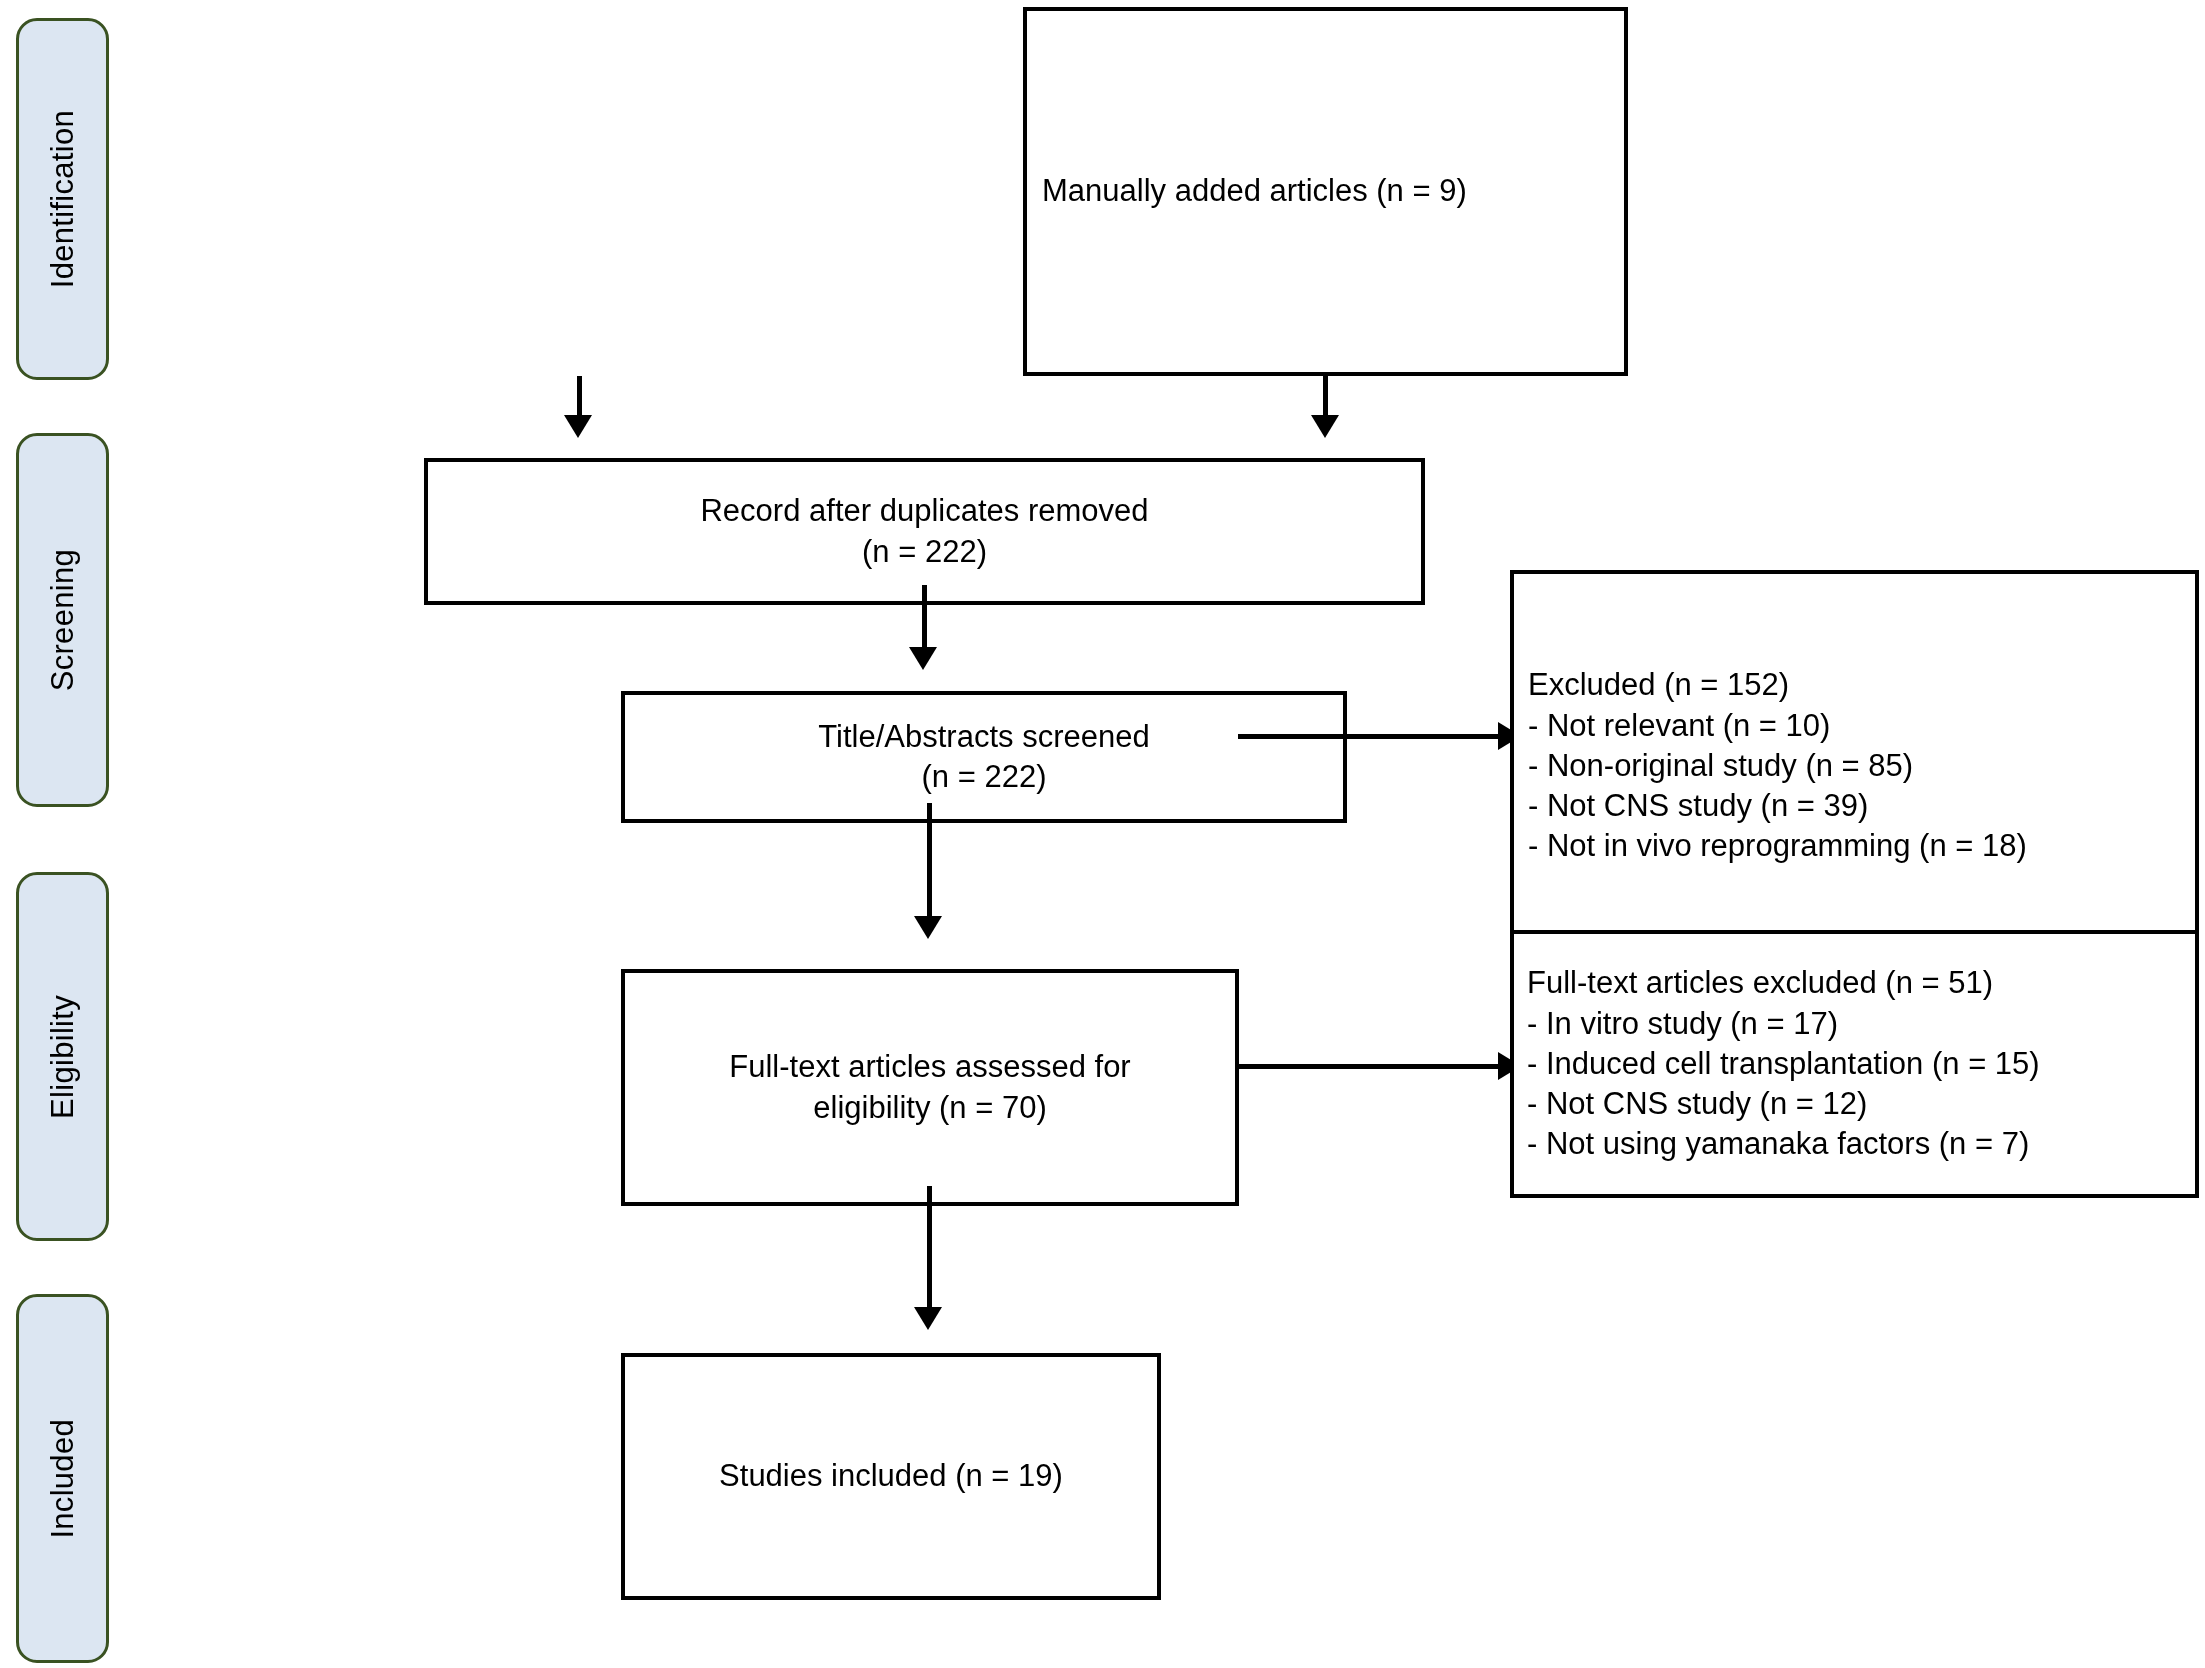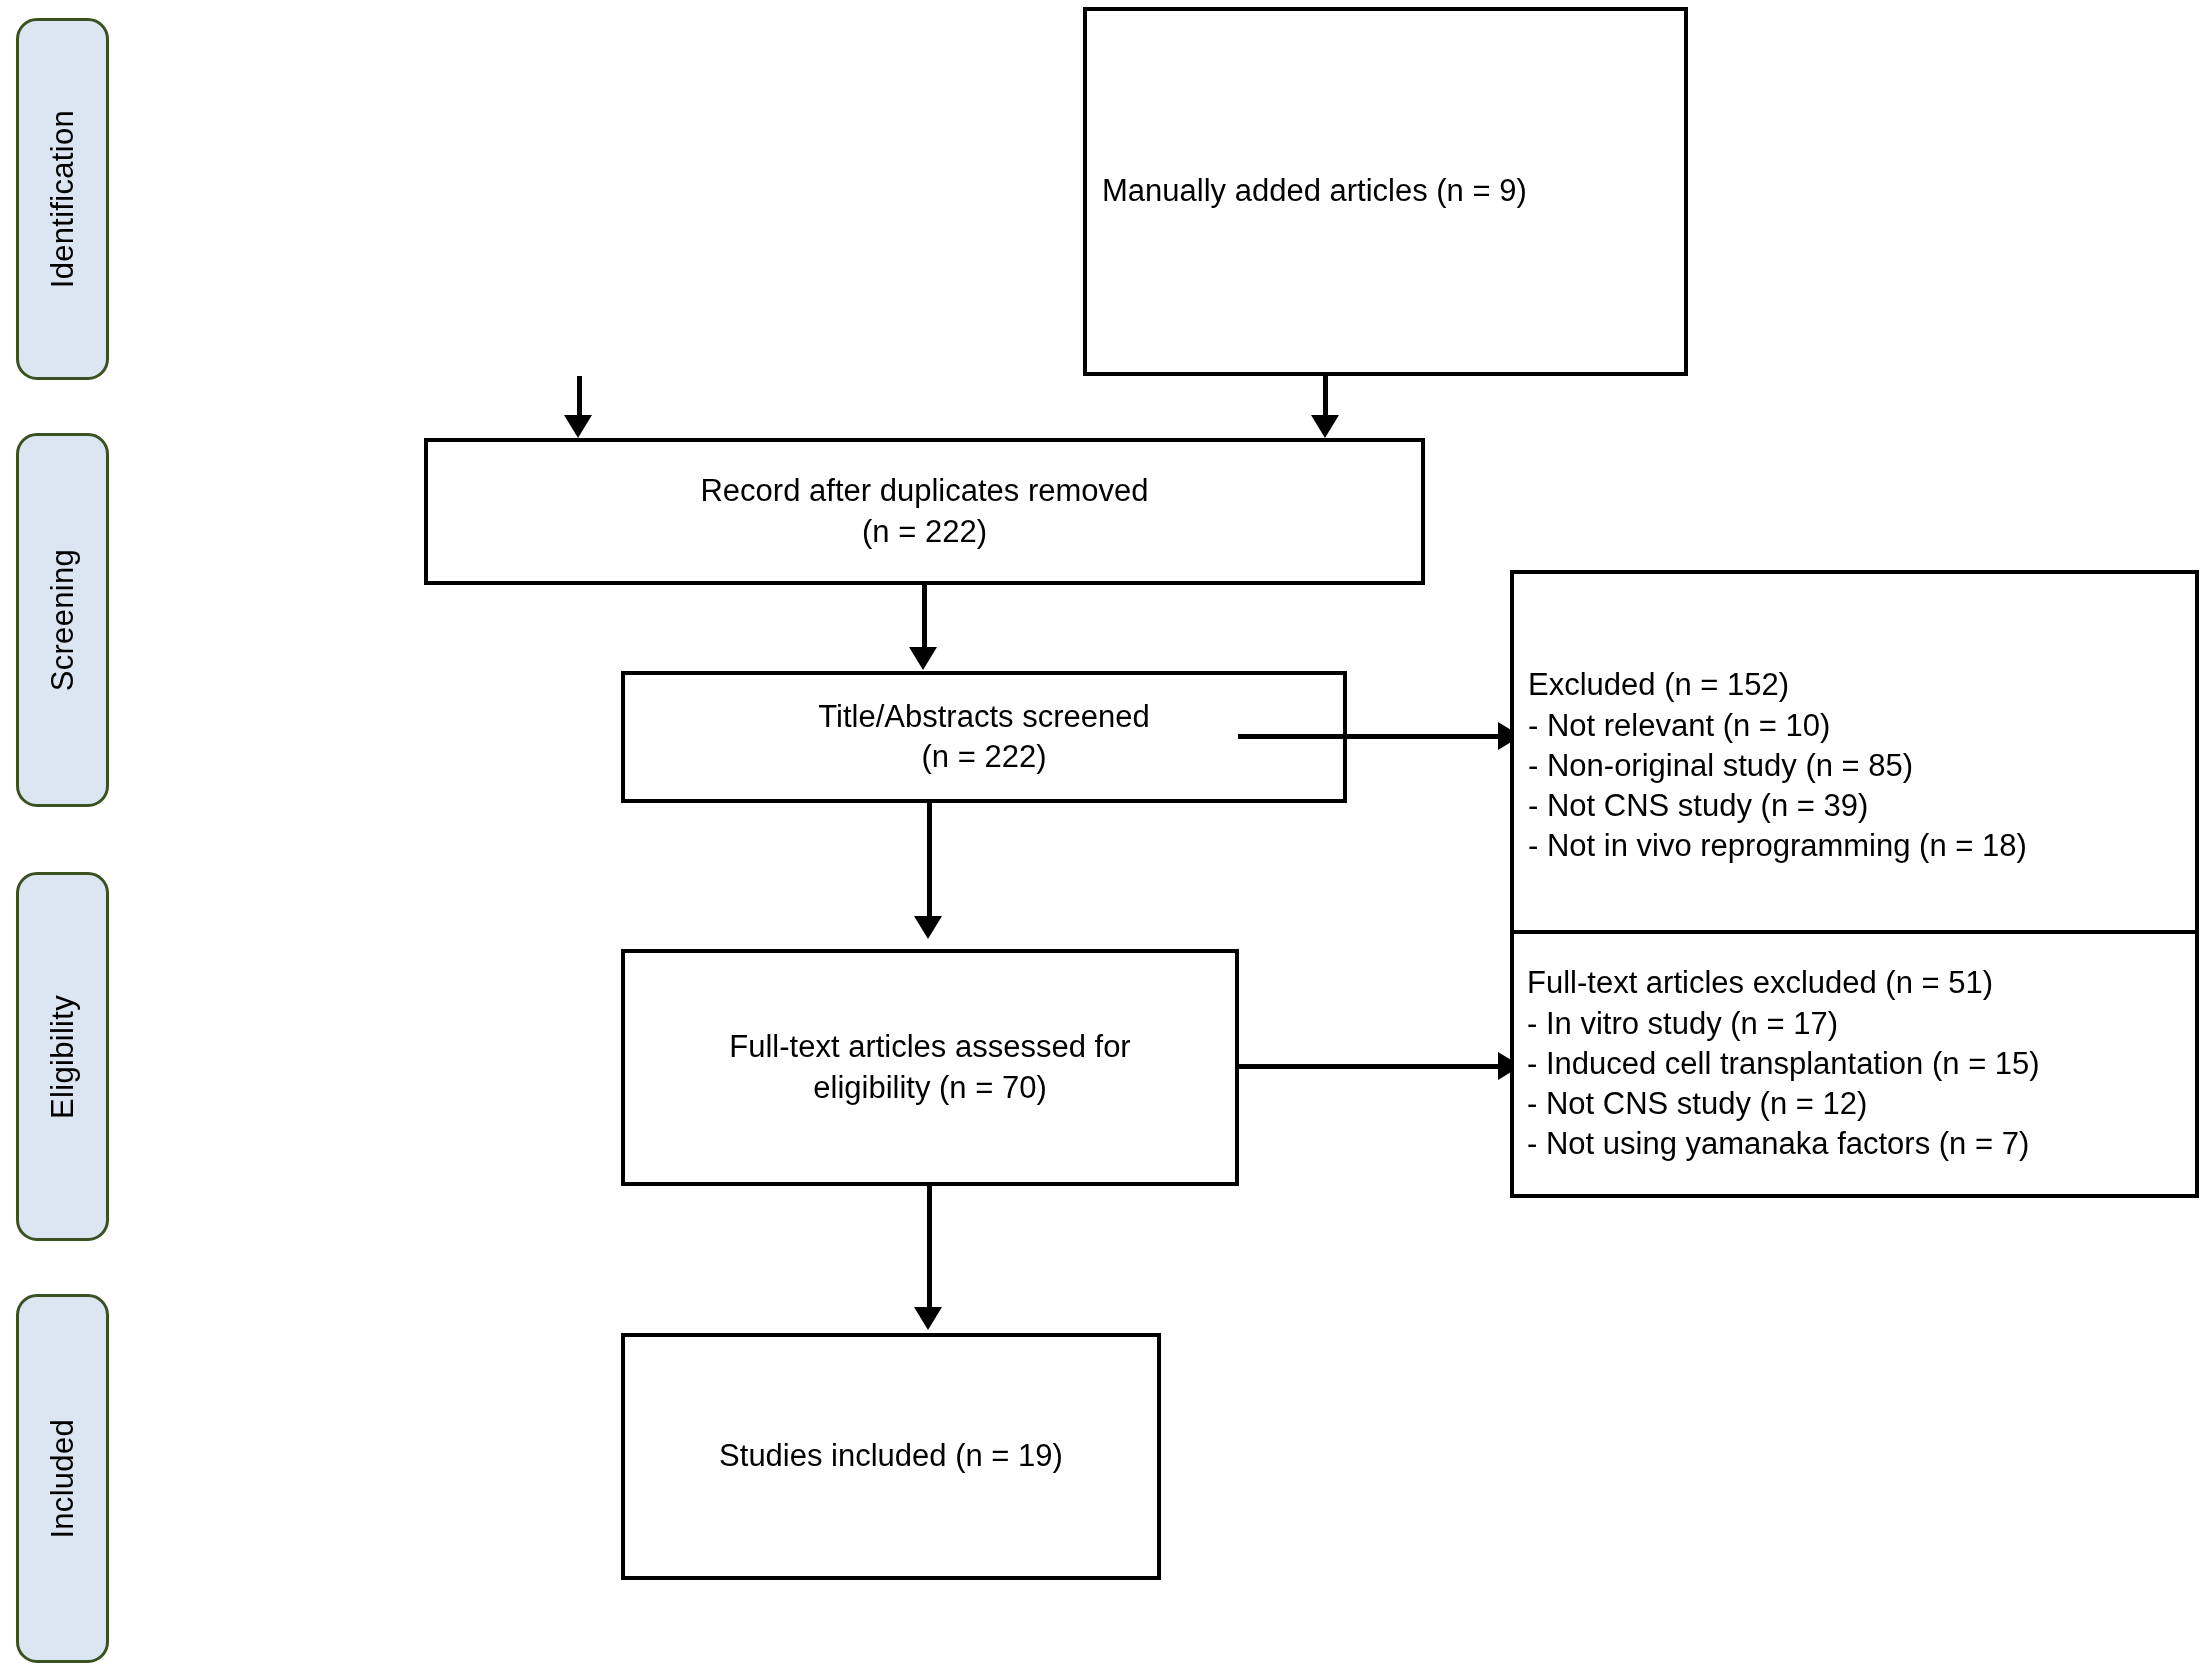--- a/index.html
+++ b/index.html
@@ -44,21 +44,21 @@
   
   .flow-box {
     position: absolute;
     box-sizing: border-box;
     background: #ffffff;
     border: 4px solid #000000;
     display: flex;
     flex-direction: column;
     justify-content: center;
   }
-  .flow-box.centered { align-items: center; text-align: center; }
+  .flow-box.centered { align-items: center; text-align: center; margin-top: 20px; }
   .flow-box.left     { align-items: flex-start; text-align: left; }
 
   .line {
     font-size: 31px;
     line-height: 1.30;
     white-space: nowrap;
     color: #000000;
   }
   .line.spacer   { height: 20px; }
 
@@ -103,21 +103,21 @@
 
   <div class="stage-label" style="left:16px; top:872px; width:93px; height:369px;">
     <span class="stage-text">Eligibility</span>
   </div>
 
   <div class="stage-label" style="left:16px; top:1294px; width:93px; height:369px;">
     <span class="stage-text">Included</span>
   </div>
 
 
-  <div class="flow-box left" style="left:1083px; top:7px; width:605px; height:369px; padding:0 15px;">
+  <div class="flow-box left" style="left:1023px; top:7px; width:605px; height:369px; padding:0 15px;">
     <div class="line">Manually added articles (n = 9)</div>
   </div>
 
   <div class="vline" style="left:577px; top:376px; height:41px;"></div>
   <div class="arrow-down" style="left:564px; top:415px;"></div>
 
   <div class="vline" style="left:1323px; top:376px; height:41px;"></div>
   <div class="arrow-down" style="left:1311px; top:415px;"></div>
 
   <div class="flow-box centered" style="left:424px; top:438px; width:1001px; height:147px;">

